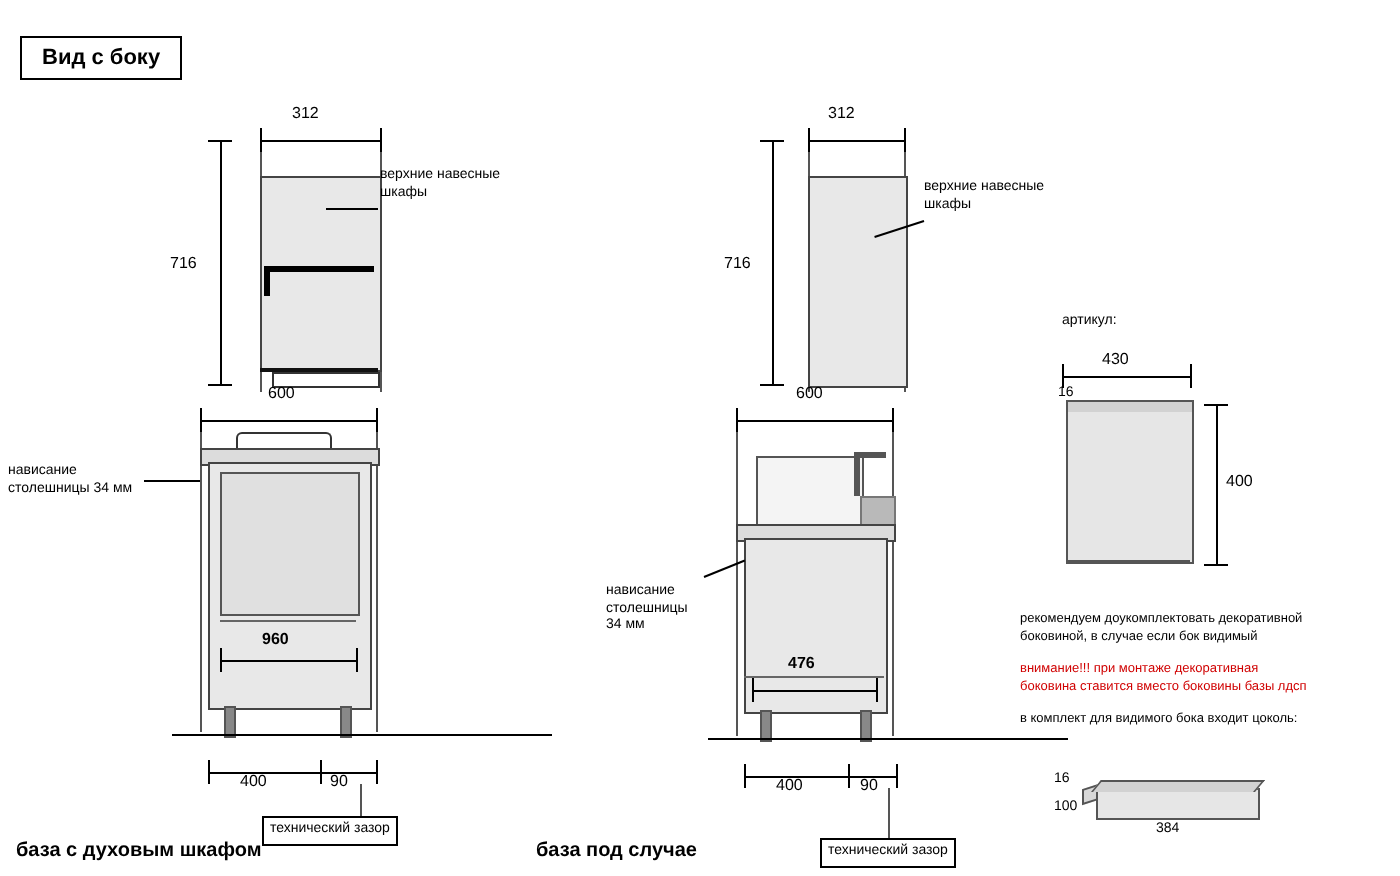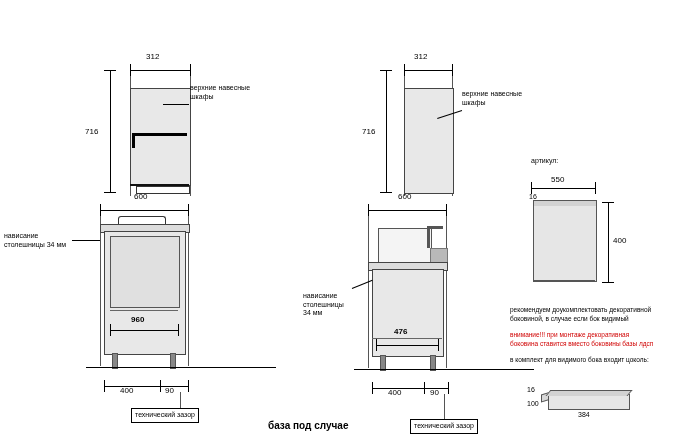--- a/index.html
+++ b/index.html
@@ -27,20 +27,21 @@
   .box-d{border:1px solid #444;background:#dcdcdc;}
   .caption{font-size:10px;font-weight:bold;}
   .red{color:#d00000;}
   .notebox{font-size:6.5px;line-height:9px;white-space:pre;}
 </style>
 </head>
 <body>
 
 <div class="root">
 
+  <div class="abs title-box" style="left:10px;top:18px;">Вид с боку</div>
 
   <div class="abs hline" style="left:130px;top:70px;width:60px;"></div>
   <div class="abs vline" style="left:130px;top:64px;height:12px;"></div>
   <div class="abs vline" style="left:190px;top:64px;height:12px;"></div>
   <div class="abs dim" style="left:146px;top:52px;">312</div>
 
   <div class="abs vline thin" style="left:130px;top:76px;height:120px;"></div>
   <div class="abs vline thin" style="left:190px;top:76px;height:120px;"></div>
 
   <div class="abs box" style="left:130px;top:88px;width:59px;height:96px;"></div>
@@ -94,20 +95,21 @@
   <div class="abs vline" style="left:104px;top:380px;height:12px;"></div>
   <div class="abs vline" style="left:160px;top:380px;height:12px;"></div>
   <div class="abs dim" style="left:120px;top:386px;">400</div>
   <div class="abs hline" style="left:160px;top:386px;width:28px;"></div>
   <div class="abs vline" style="left:188px;top:380px;height:12px;"></div>
   <div class="abs dim" style="left:165px;top:386px;">90</div>
 
   <div class="abs lbl" style="left:131px;top:408px;border:1px solid #000;padding:2px 3px;background:#fff;">технический зазор</div>
   <div class="abs vline thin" style="left:180px;top:392px;height:16px;"></div>
 
+  <div class="abs caption" style="left:8px;top:420px;">база с духовым шкафом</div>
 
   <div class="abs hline" style="left:404px;top:70px;width:48px;"></div>
   <div class="abs vline" style="left:404px;top:64px;height:12px;"></div>
   <div class="abs vline" style="left:452px;top:64px;height:12px;"></div>
   <div class="abs dim" style="left:414px;top:52px;">312</div>
   <div class="abs vline thin" style="left:404px;top:76px;height:120px;"></div>
   <div class="abs vline thin" style="left:452px;top:76px;height:120px;"></div>
 
   <div class="abs box" style="left:404px;top:88px;width:48px;height:104px;"></div>
 
@@ -162,21 +164,21 @@
   <div class="abs lbl" style="left:410px;top:419px;border:1px solid #000;padding:2px 3px;background:#fff;">технический зазор</div>
   <div class="abs vline thin" style="left:444px;top:394px;height:25px;"></div>
 
   <div class="abs caption" style="left:268px;top:420px;">база под случае</div>
 
   <div class="abs lbl" style="left:531px;top:157px;">артикул:</div>
 
   <div class="abs hline" style="left:531px;top:188px;width:64px;"></div>
   <div class="abs vline" style="left:531px;top:182px;height:12px;"></div>
   <div class="abs vline" style="left:595px;top:182px;height:12px;"></div>
-  <div class="abs dim" style="left:551px;top:175px;">550</div>
+  <div class="abs dim" style="left:551px;top:175px;">430</div>
 
   <div class="abs dim" style="left:529px;top:193px;font-size:7px;">16</div>
 
   <div class="abs" style="left:533px;top:204px;width:62px;height:76px;background:#e6e6e6;border:1px solid #555;"></div>
   <div class="abs" style="left:533px;top:200px;width:62px;height:5px;background:#d2d2d2;border:1px solid #555;border-bottom:none;"></div>
   <div class="abs hline thin" style="left:533px;top:280px;width:62px;"></div>
 
   <div class="abs vline" style="left:608px;top:202px;height:80px;"></div>
   <div class="abs hline" style="left:602px;top:202px;width:12px;"></div>
   <div class="abs hline" style="left:602px;top:282px;width:12px;"></div>

